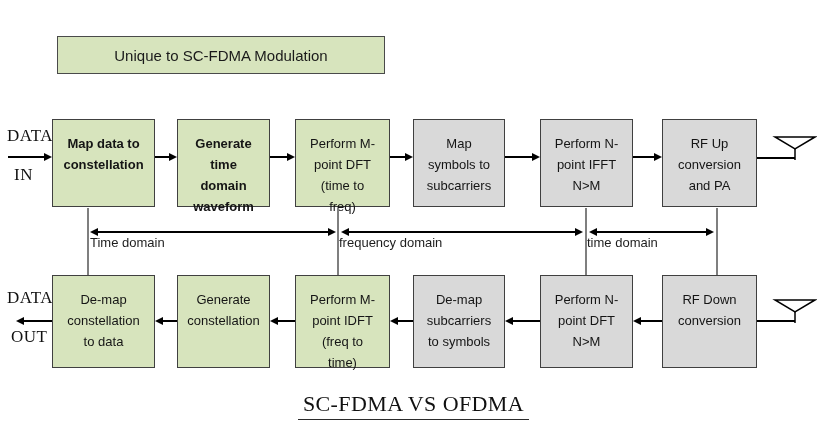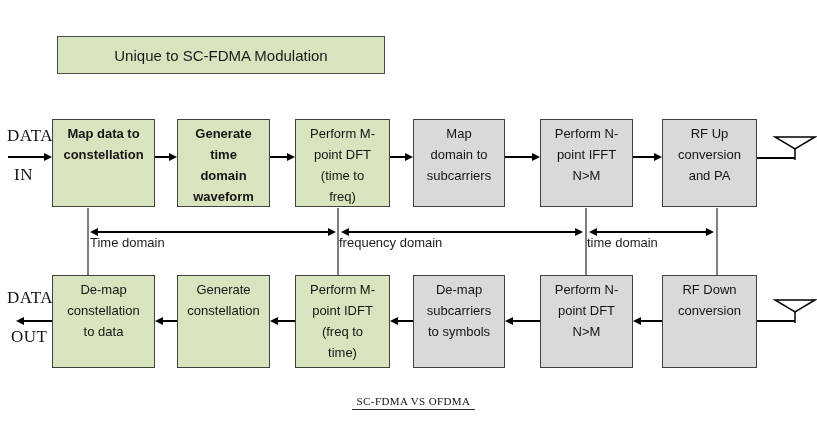--- a/index.html
+++ b/index.html
@@ -11,21 +11,21 @@
   .legend{
     position:absolute;top:36px;height:38px;box-sizing:border-box;
     border:1px solid #4a4a4a;display:flex;align-items:center;justify-content:center;
     font-size:15px;color:#1a1a1a;
   }
   .legend-sc{left:57px;width:328px;background:var(--green,#d7e4bd);}
   .legend-of{left:415px;width:333px;background:var(--gray,#d9d9d9);}
   
   .box{
     position:absolute;box-sizing:border-box;border:1px solid #404040;
-    text-align:center;font-size:13px;line-height:21px;padding-top:3px;
+    text-align:center;font-size:13px;line-height:21px;padding-top:13px;
     white-space:pre-line;color:#151515;
   }
   .fill-green{background:var(--green,#d7e4bd);}
   .fill-gray{background:var(--gray,#d9d9d9);}
   .row-tx{top:119px;height:88px;}
   .row-rx{top:275px;height:93px;}
   .bold{font-weight:bold;}
   .c1{left:52px;width:103px;}
   .c2{left:177px;width:93px;}
   .c3{left:295px;width:95px;}
@@ -47,21 +47,21 @@
   .vconn{position:absolute;top:208px;height:67px;width:2px;background:var(--conn,#7f7f7f);}
   
   .domain-label{position:absolute;top:235px;text-align:left;font-size:13px;color:#1d1d1d;}
   
   .io{position:absolute;font-family:"Liberation Serif",serif;font-size:17px;color:#111;letter-spacing:0.5px;}
   
   .antenna{position:absolute;width:46px;height:26px;}
   
   .title-wrap{position:absolute;left:0;right:0;top:391px;text-align:center;}
   .title{
-    display:inline-block;font-family:"Liberation Serif",serif;font-size:11px;color:#111;
+    display:inline-block;font-family:"Liberation Serif",serif;font-size:22px;color:#111;
     border-bottom:1.5px solid #2b2b2b;padding:0 5px 2px 5px;transform:translateX(5px);letter-spacing:0.4px;
   }
   .watermark{position:absolute;right:4px;top:405px;font-size:13.5px;color:var(--wm,#d3dae2);}
 </style>
 </head>
 <body>
 
 <div class="canvas">
 
   <div class="legend legend-sc">Unique to SC-FDMA Modulation</div>
@@ -74,21 +74,21 @@
 constellation</div>
   <div class="box fill-green bold row-tx c2">Generate
 time
 domain
 waveform</div>
   <div class="box fill-green row-tx c3">Perform M-
 point DFT
 (time to
 freq)</div>
   <div class="box fill-gray row-tx c4">Map
-domain to
+symbols to
 subcarriers</div>
   <div class="box fill-gray row-tx c5">Perform N-
 point IFFT
 N&gt;M</div>
   <div class="box fill-gray row-tx c6">RF Up
 conversion
 and PA</div>
 
   <div class="harrow head-r" style="left:155px;top:156px;width:15px;"></div>
   <div class="harrow head-r" style="left:270px;top:156px;width:18px;"></div>

